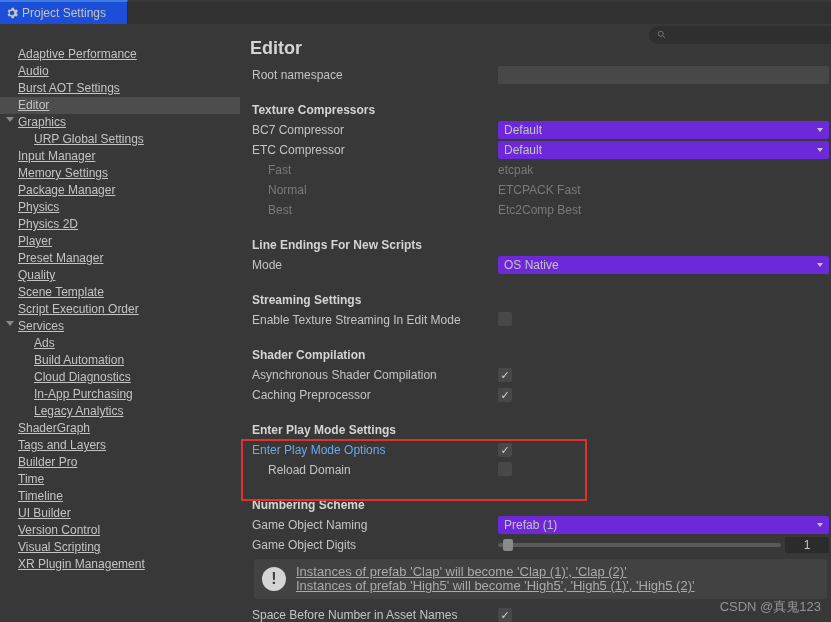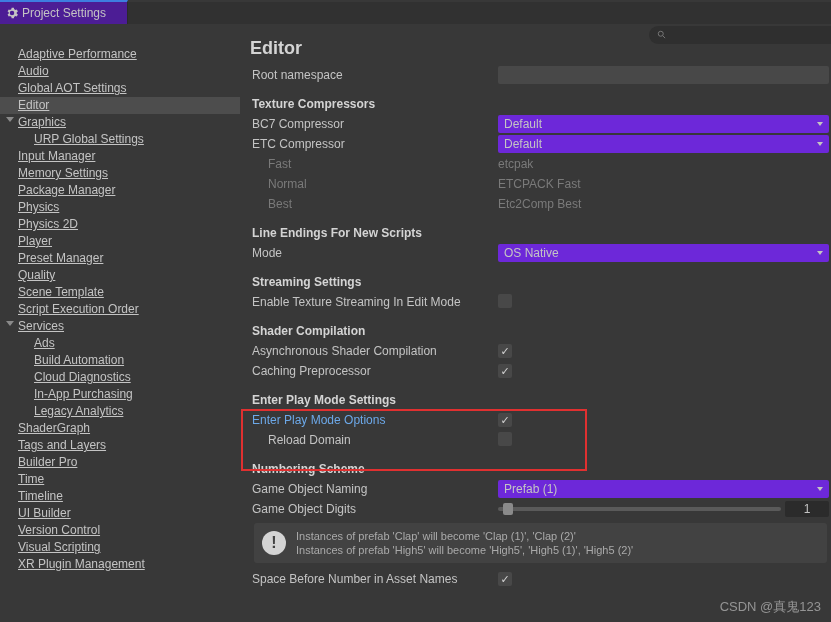--- a/index.html
+++ b/index.html
@@ -7,21 +7,21 @@
       font-family: -apple-system, BlinkMacSystemFont, "Segoe UI", Arial, sans-serif;
       font-size: 12px;
       background: #383838;
       color: #c4c4c4;
       width: 831px;
       height: 622px;
       overflow: hidden;
       position: relative;
     }
     .title-bar {
-      background: #4c1d95;
+      background: #1d4ed8;
       border-top: 2px solid #3e7de0;
       height: 24px;
       display: flex;
       align-items: center;
       padding: 0 6px;
       width: 128px;
       border-right: 1px solid #2a2a2a;
     }
     .title-bar .gear {
       width: 12px; height: 12px;
@@ -97,21 +97,21 @@
       width: 248px;
       flex-shrink: 0;
       padding-left: 2px;
     }
     .row .label.indent { padding-left: 18px; color: #7a7a7a; }
     .row .label.indent2 { padding-left: 18px; }
     .row .field { flex: 1; }
     .section-head {
       font-weight: 600;
       color: #d4d4d4;
-      margin-top: 12px;
+      margin-top: 18px;
       margin-bottom: 3px;
       padding-left: 2px;
     }
     .dropdown {
       background: #6d28d9;
       border-radius: 2px;
       height: 18px;
       display: flex;
       align-items: center;
       padding: 0 6px;
@@ -186,21 +186,21 @@
       background: #d4d4d4;
       color: #424242;
       display: flex;
       align-items: center;
       justify-content: center;
       font-weight: 700;
       font-size: 16px;
       margin-right: 10px;
       flex-shrink: 0;
     }
-    .info-box .text { font-size: 11px; color: #aaa; line-height: 14px; }
+    .info-box .text { font-size: 13px; color: #aaa; line-height: 14px; text-decoration: underline; }
     .watermark {
       position: absolute;
       bottom: 6px;
       right: 10px;
       color: #bbb;
       font-size: 13px;
       opacity: 0.7;
     }
   </style>
 </head>
@@ -220,21 +220,21 @@
   <svg viewBox="0 0 16 16">
       <circle cx="6" cy="6" r="4" fill="none" stroke="#aaa" stroke-width="1.5"></circle>
       <line x1="9" y1="9" x2="13" y2="13" stroke="#aaa" stroke-width="1.5"></line>
     </svg>
 </div>
 
 <div class="main">
   <div class="sidebar">
     <div class="sidebar-item"><span>Adaptive Performance</span></div>
     <div class="sidebar-item"><span>Audio</span></div>
-    <div class="sidebar-item"><span>Global AOT Settings</span></div>
+    <div class="sidebar-item"><span>Burst AOT Settings</span></div>
     <div class="sidebar-item selected"><span>Editor</span></div>
     <div class="sidebar-item"><span class="arrow"></span><span>Graphics</span></div>
     <div class="sidebar-item child"><span>URP Global Settings</span></div>
     <div class="sidebar-item"><span>Input Manager</span></div>
     <div class="sidebar-item"><span>Memory Settings</span></div>
     <div class="sidebar-item"><span>Package Manager</span></div>
     <div class="sidebar-item"><span>Physics</span></div>
     <div class="sidebar-item"><span>Physics 2D</span></div>
     <div class="sidebar-item"><span>Player</span></div>
     <div class="sidebar-item"><span>Preset Manager</span></div>

